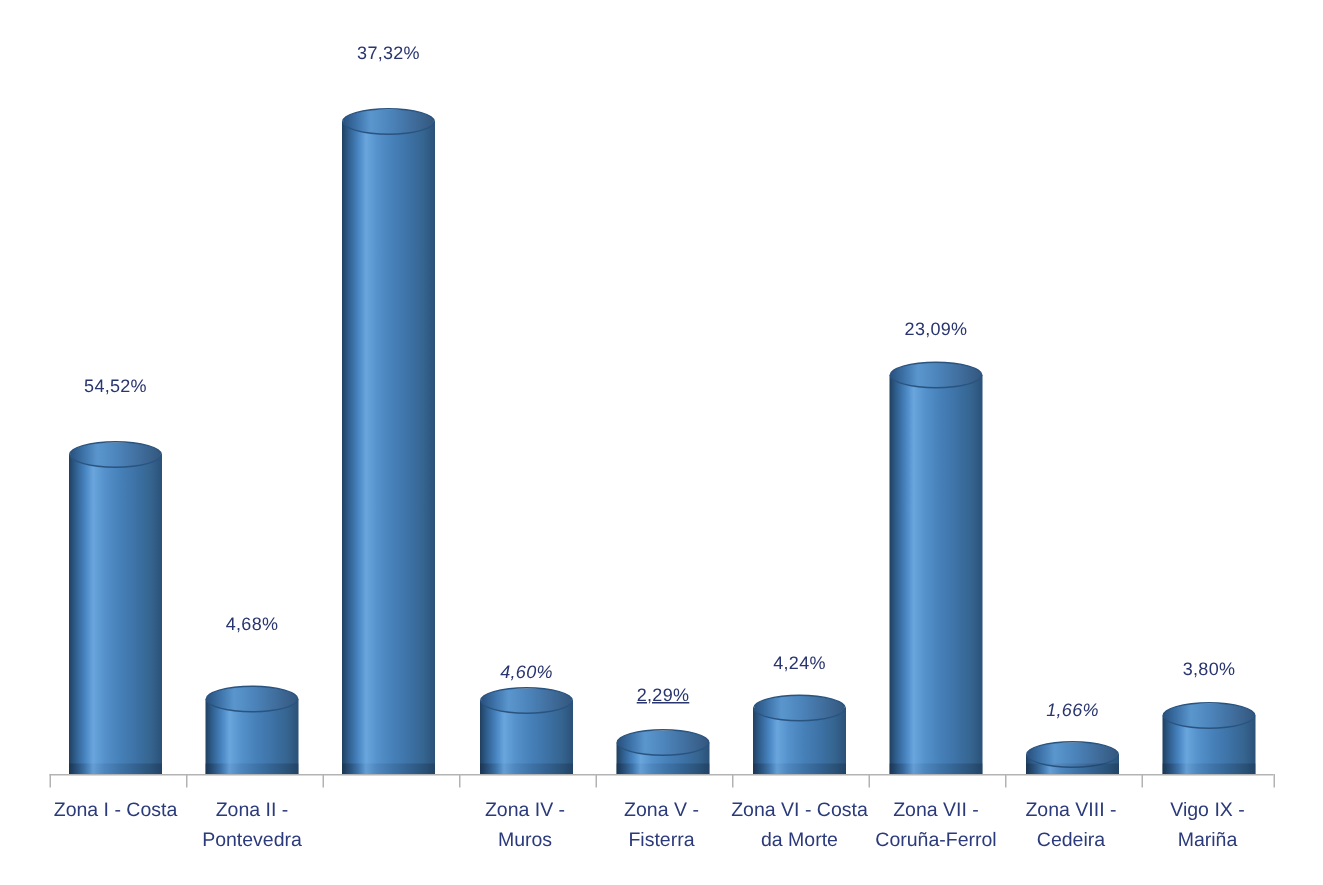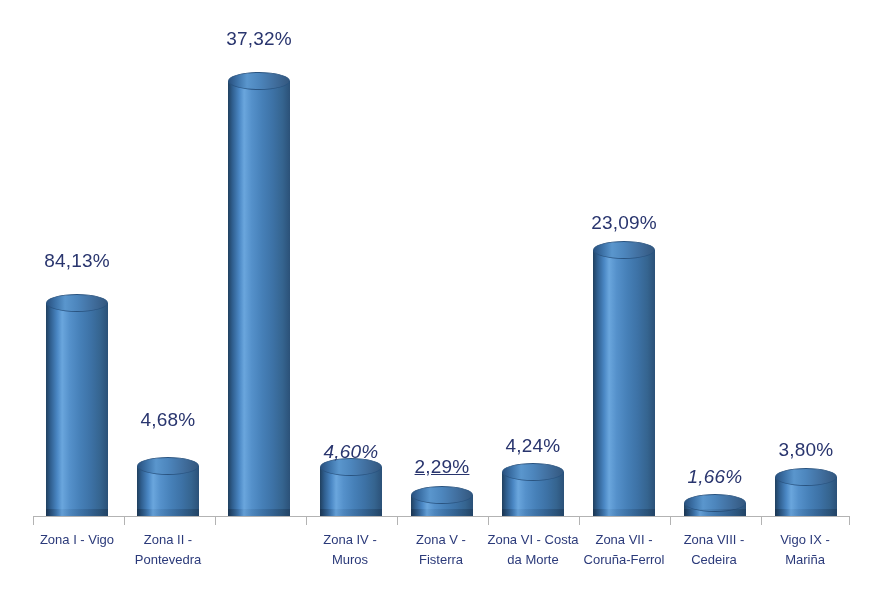--- a/index.html
+++ b/index.html
@@ -99,21 +99,21 @@
         rgba(40,85,130,0.10) 25%,
         rgba(25,55,88,0.20) 60%,
         rgba(20,45,72,0.38) 100%);
     pointer-events: none;
   }
 
   
   .value-label {
     position: absolute;
     text-align: center;
-    font-size: 19px;
+    font-size: 12px;
     color: #29356e;
     white-space: nowrap;
     letter-spacing: 0.2px;
   }
 
   
   .cat-label {
     position: absolute;
     top: 530px;
     text-align: center;
@@ -189,31 +189,31 @@
     <div class="axis-tick" style="left:124px;"></div>
     <div class="axis-tick" style="left:215px;"></div>
     <div class="axis-tick" style="left:306px;"></div>
     <div class="axis-tick" style="left:397px;"></div>
     <div class="axis-tick" style="left:488px;"></div>
     <div class="axis-tick" style="left:579px;"></div>
     <div class="axis-tick" style="left:670px;"></div>
     <div class="axis-tick" style="left:761px;"></div>
     <div class="axis-tick" style="left:849px;"></div>
 
-    <div class="value-label" style="left:32px; width:90px; top:250px;">84,13%</div>
+    <div class="value-label" style="left:32px; width:90px; top:250px;">54,52%</div>
     <div class="value-label" style="left:123px; width:90px; top:409px;">4,68%</div>
     <div class="value-label" style="left:214px; width:90px; top:28px;">37,32%</div>
     <div class="value-label" style="left:306px; width:90px; top:441px;font-style:italic;">4,60%</div>
     <div class="value-label" style="left:397px; width:90px; top:456px;text-decoration:underline;">2,29%</div>
     <div class="value-label" style="left:488px; width:90px; top:435px;">4,24%</div>
     <div class="value-label" style="left:579px; width:90px; top:212px;">23,09%</div>
     <div class="value-label" style="left:670px; width:90px; top:466px;font-style:italic;">1,66%</div>
     <div class="value-label" style="left:761px; width:90px; top:439px;">3,80%</div>
 
-    <div class="cat-label" style="left:31px; width:92px;">Zona I - Vigo</div>
+    <div class="cat-label" style="left:31px; width:92px;">Zona I - Costa</div>
     <div class="cat-label" style="left:122px; width:92px;">Zona II -
 Pontevedra</div>
     <div class="cat-label" style="left:304px; width:92px;">Zona IV -
 Muros</div>
     <div class="cat-label" style="left:395px; width:92px;">Zona V -
 Fisterra</div>
     <div class="cat-label" style="left:484px; width:98px;">Zona VI - Costa
 da Morte</div>
     <div class="cat-label" style="left:575px; width:98px;">Zona VII -
 Coruña-Ferrol</div>

